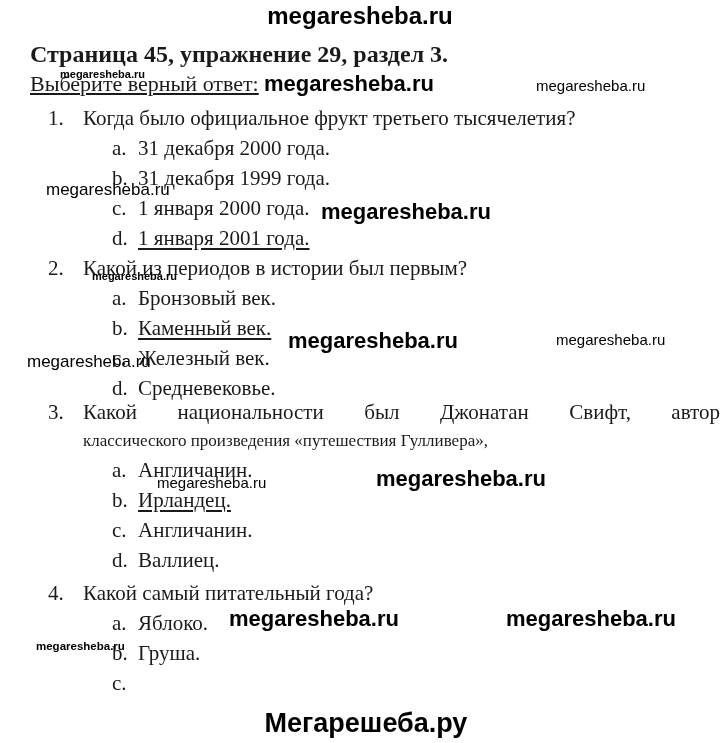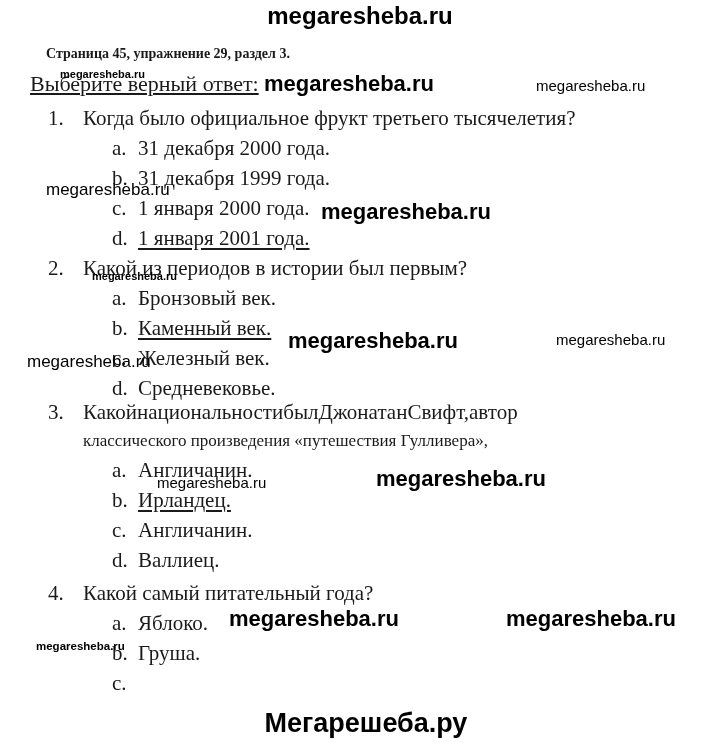--- a/index.html
+++ b/index.html
@@ -15,23 +15,23 @@
   }
   .site-header {
     margin-top:3px;
     text-align:center;
     font-family:"Liberation Sans", sans-serif;
     font-weight:700;
     font-size:24px; line-height:26px;
     color:#000;
   }
   .doc-title {
-    margin:12px 0 0 46px;
+    margin:12px 0 0 30px;
     font-weight:700;
-    font-size:14px; line-height:26px;
+    font-size:24px; line-height:26px;
   }
   .prompt {
     margin:4px 0 0 30px;
     font-size:22px; line-height:26px;text-decoration:underline;
   }
   .question-block { margin:0; }
   .qb-1 { margin-top:6px; }
   .qb-2 { margin-top:0; }
   .qb-3 { margin-top:-6px; }
   .qb-4 { margin-top:3px; }
@@ -39,21 +39,21 @@
     display:flex;
     margin-left:48px;
     height:30px; line-height:30px;
     font-size:21px;
     white-space:nowrap;
   }
   .q-num { width:35px; flex:0 0 35px; }
   .q-text { flex:1; }
   .q-line { height:28px; line-height:28px; font-size:17px; margin-left:83px; white-space:nowrap; }
   .justify {
-    display:flex; 
+    display:flex; justify-content:space-between;
     width:597px;
   }
   .opt-row {
     display:flex;
     margin-left:112px;
     height:30px; line-height:30px;
     font-size:21px;
     white-space:nowrap;
   }
   .opt-letter { width:26px; flex:0 0 26px; }

